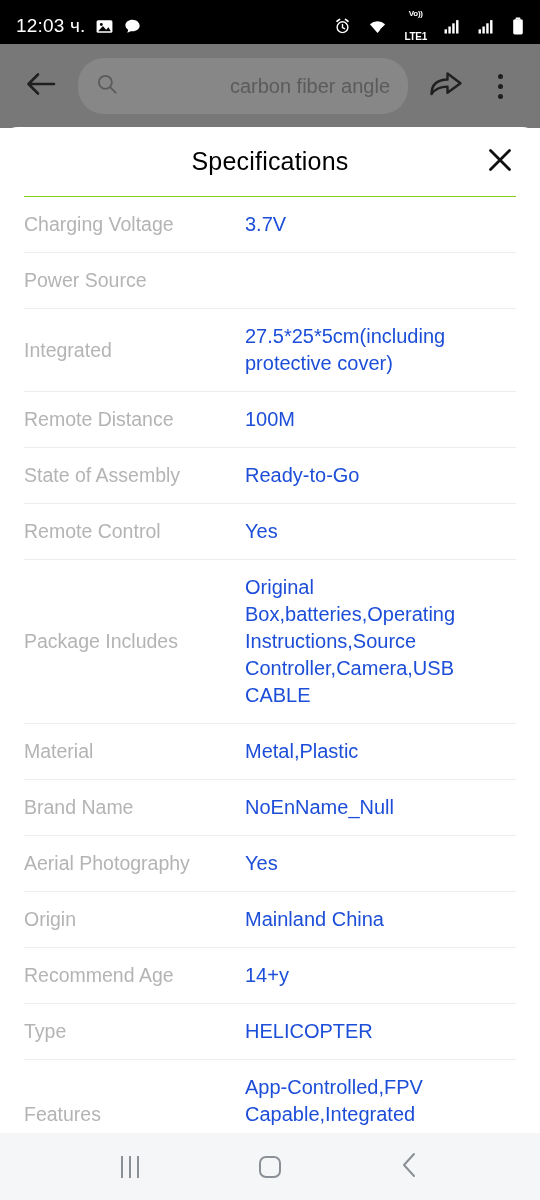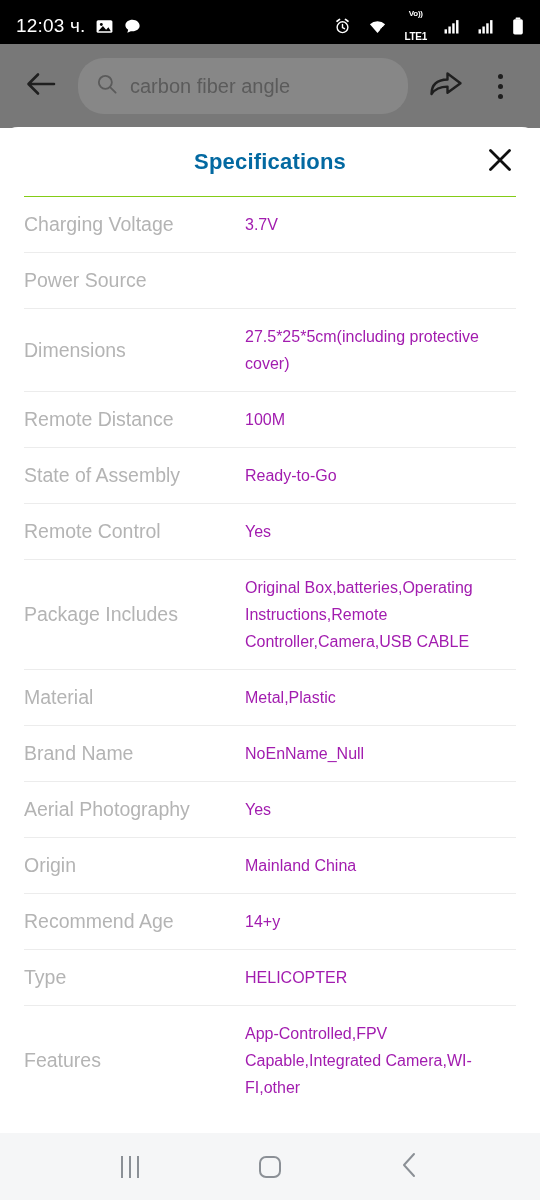--- a/index.html
+++ b/index.html
@@ -80,20 +80,21 @@
     background: #878787;
     border-radius: 26px;
     display: flex;
     align-items: center;
     padding: 12px 18px;
     gap: 12px;
     margin-left: 4px;
     margin-right: 6px;
     box-sizing: border-box;
     overflow: hidden;
+    justify-content: space-between;
   }
   .search-text {
     color: #5b5b5b;
     font-size: 20px;
     white-space: nowrap;
     overflow: hidden;
     text-overflow: ellipsis;
   }
   .tb-share, .tb-more {
     width: 44px; height: 46px;
@@ -124,23 +125,23 @@
     box-sizing: border-box;
   }
   .sheet-header {
     position: relative;
     height: 69px;
     display: flex;
     align-items: center;
     justify-content: center;
   }
   .sheet-title {
-    font-size: 22px;
-    color: #0369a1;
-    font-weight: 700;
+    font-size: 25px;
+    color: #000000;
+    font-weight: 400;
     letter-spacing: 0.2px;
   }
   .sheet-close {
     position: absolute;
     right: 18px;
     top: 50%;
     transform: translateY(-50%);
     width: 44px; height: 44px;
     display: flex; align-items: center; justify-content: center;
   }
@@ -162,22 +163,22 @@
     flex: 0 0 221px;
     color: #b4b4b4;
     font-size: 19.5px;
     line-height: 27px;
     align-self: center;
     padding: 14px 10px 14px 0;
     box-sizing: border-box;
   }
   .spec-value {
     flex: 1 1 auto;
-    color: #a21caf;
-    font-size: 16px;
+    color: #1d4ed8;
+    font-size: 20px;
     line-height: 27px;
     padding: 14px 0 14px 0;
     box-sizing: border-box;
     word-break: break-word;
   }
   .spec-row.tall .spec-label { align-self: center; }
 
   
   .nav-bar {
     position: absolute;
@@ -322,38 +323,38 @@
 
   <div class="spec-list">
     <div class="spec-row">
       <div class="spec-label">Charging Voltage</div>
       <div class="spec-value">3.7V</div>
     </div>
     <div class="spec-row">
       <div class="spec-label">Power Source</div>
     </div>
     <div class="spec-row tall">
-      <div class="spec-label">Dimensions</div>
+      <div class="spec-label">Integrated</div>
       <div class="spec-value">27.5*25*5cm(including protective cover)</div>
     </div>
     <div class="spec-row">
       <div class="spec-label">Remote Distance</div>
       <div class="spec-value">100M</div>
     </div>
     <div class="spec-row">
       <div class="spec-label">State of Assembly</div>
       <div class="spec-value">Ready-to-Go</div>
     </div>
     <div class="spec-row">
       <div class="spec-label">Remote Control</div>
       <div class="spec-value">Yes</div>
     </div>
     <div class="spec-row tall">
       <div class="spec-label">Package Includes</div>
-      <div class="spec-value">Original Box,batteries,Operating Instructions,Remote Controller,Camera,USB CABLE</div>
+      <div class="spec-value">Original Box,batteries,Operating Instructions,Source Controller,Camera,USB CABLE</div>
     </div>
     <div class="spec-row">
       <div class="spec-label">Material</div>
       <div class="spec-value">Metal,Plastic</div>
     </div>
     <div class="spec-row">
       <div class="spec-label">Brand Name</div>
       <div class="spec-value">NoEnName_Null</div>
     </div>
     <div class="spec-row">

